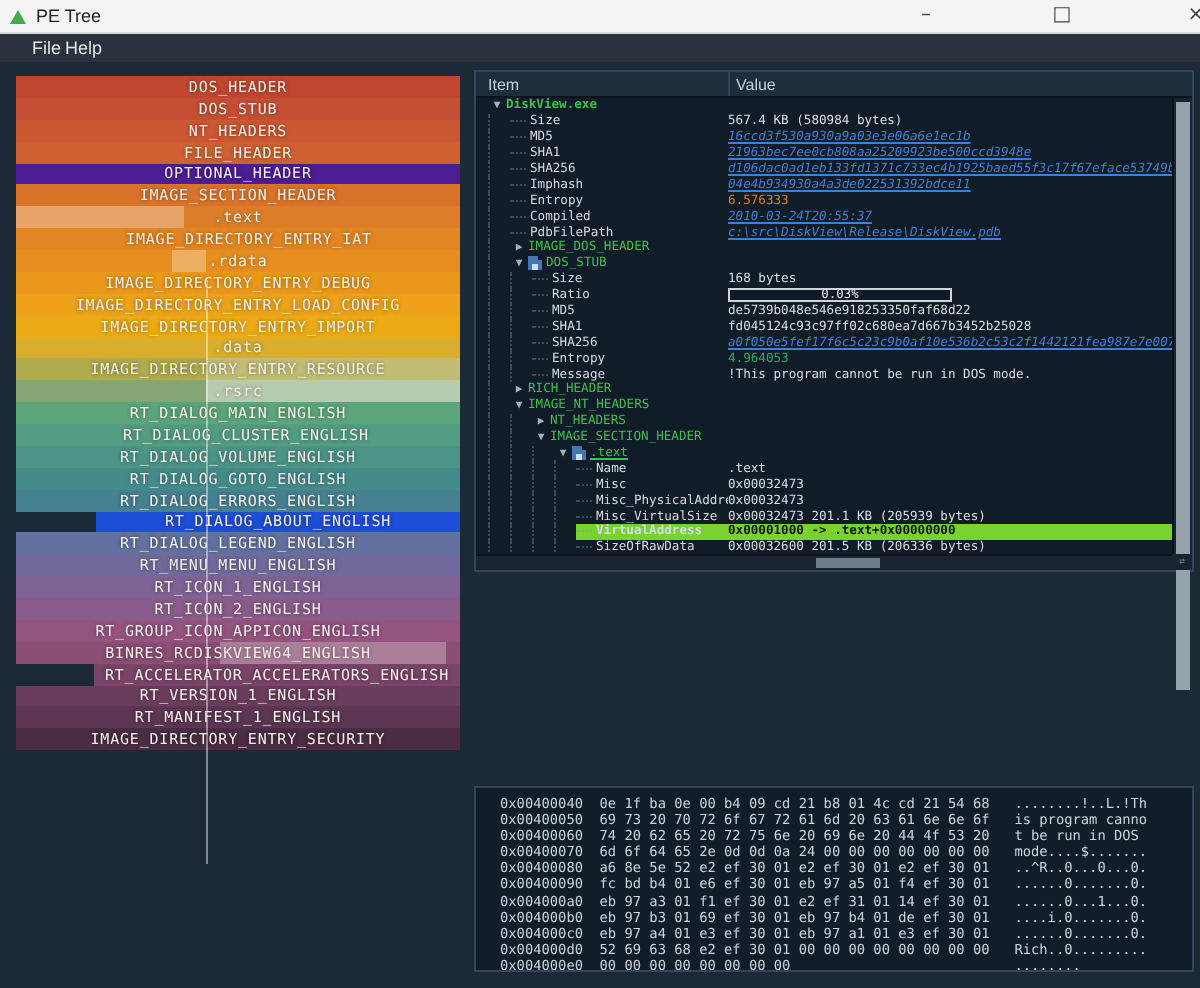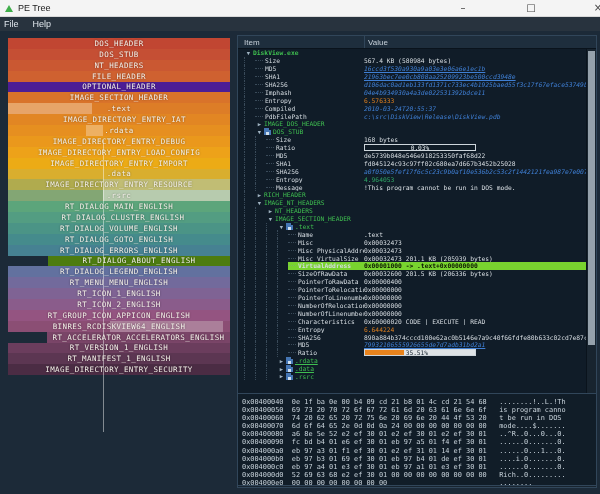--- a/index.html
+++ b/index.html
@@ -20,40 +20,40 @@
     border-left:4px solid transparent; border-right:4px solid transparent;
     border-bottom:7px solid #3fae4a;
   }
   .winbtns { position:absolute; right:0; top:0; height:17px; width:170px; }
   .winbtn {
     position:absolute; top:0; width:30px; height:17px; text-align:center;
     line-height:16px; color:#444; font-size:10px; font-family:"DejaVu Sans", sans-serif;
   }
   .menubar {
     position:absolute; left:0; top:17px; width:600px; height:14px;
-    background:#28333e; display:flex; align-items:center; gap:14px;
-    padding-left:4px; font-family:"Liberation Sans", sans-serif;
+    background:#28333e; display:flex; align-items:center; gap:2px;
+    padding-left:16px; font-family:"Liberation Sans", sans-serif;
     font-size:9px; color:#dfe6ec;
   }
   
   .treemap {
     position:absolute; left:8px; top:38px; width:222px; height:337px;
     display:flex; flex-direction:column;
   }
   .tm-row {
     flex:1; position:relative; display:flex; align-items:center; justify-content:center;
     font-size:7.5px; letter-spacing:.4px; color:#f4f0e9;
     text-shadow:0 0 2px rgba(0,0,0,.45); overflow:hidden;
   }
   .tm-row .ov { position:absolute; top:0; bottom:0; }
   .tm-label { position:relative; z-index:2; white-space:nowrap; }
   .tm-vline { position:absolute; width:1px; background:rgba(255,255,255,.45); z-index:1; }
   
   .treepanel {
-    position:absolute; left:237px; top:35px; width:360px; height:453px;
+    position:absolute; left:237px; top:35px; width:360px; height:251px;
     background:#101c28; border:1px solid #31465a;
   }
   .tp-header {
     position:absolute; left:0; top:0; right:0; height:13px;
     background:#1e2e3d; border-bottom:1px solid #0a131c;
     display:flex; font-family:"Liberation Sans", sans-serif;
     font-size:8px; color:#c6d0d9; align-items:center;
   }
   .tp-h-item { width:126px; padding-left:6px; flex-shrink:0; }
   .tp-h-value { flex:1; padding-left:3px; border-left:1px solid #31465a; height:100%; display:flex; align-items:center; }
@@ -97,21 +97,21 @@
   .vthumb { position:absolute; left:1px; right:1px; top:2px; height:294px; background:#95a1ab; }
   .hscroll {
     position:absolute; left:0; right:10px; bottom:0; height:8px;
     background:#18242f; border-top:1px solid #0a131c;
   }
   .hthumb { position:absolute; left:170px; width:32px; top:1px; bottom:1px; background:#6f7d88; }
   .scorner { position:absolute; right:0; bottom:0; width:10px; height:8px; background:#18242f; color:#6f7d88; font-size:5px; text-align:center; line-height:8px; }
   
   .hexpanel {
     position:absolute; left:237px; top:393px; width:360px; height:93px;
-    background:#111d28; border:1px solid #31465a; padding:4px 0 0 4px;
+    background:#111d28; border:1px solid #31465a; padding:4px 0 0 12px;
     font-size:6.9px; line-height:8.1px; color:#c9d4dc; white-space:pre; overflow:hidden;
   }
   .hexline { white-space:pre; }
 </style>
 </head>
 <body>
 
 <div class="titlebar">
   <span class="app-tri"></span>
   <span>PE Tree</span>
@@ -185,21 +185,21 @@
     </div>
     <div class="tm-row" style="background: rgb(75, 148, 134);">
       <span class="tm-label">RT_DIALOG_VOLUME_ENGLISH</span>
     </div>
     <div class="tm-row" style="background: rgb(69, 139, 140);">
       <span class="tm-label">RT_DIALOG_GOTO_ENGLISH</span>
     </div>
     <div class="tm-row" style="background: rgb(70, 129, 146);">
       <span class="tm-label">RT_DIALOG_ERRORS_ENGLISH</span>
     </div>
-    <div class="tm-row" style="background: #4d7c0f; margin-left: 40px;">
+    <div class="tm-row" style="background: #1d4ed8; margin-left: 40px;">
       <span class="tm-label">RT_DIALOG_ABOUT_ENGLISH</span>
     </div>
     <div class="tm-row" style="background: rgb(98, 113, 159);">
       <span class="tm-label">RT_DIALOG_LEGEND_ENGLISH</span>
     </div>
     <div class="tm-row" style="background: rgb(114, 106, 156);">
       <span class="tm-label">RT_MENU_MENU_ENGLISH</span>
     </div>
     <div class="tm-row" style="background: rgb(127, 99, 148);">
       <span class="tm-label">RT_ICON_1_ENGLISH</span>

